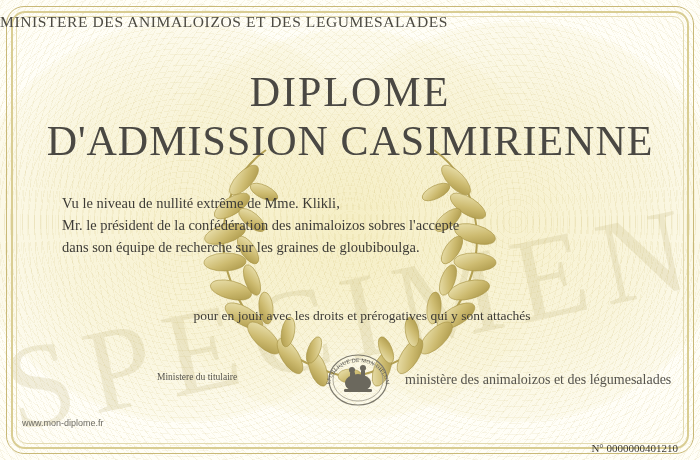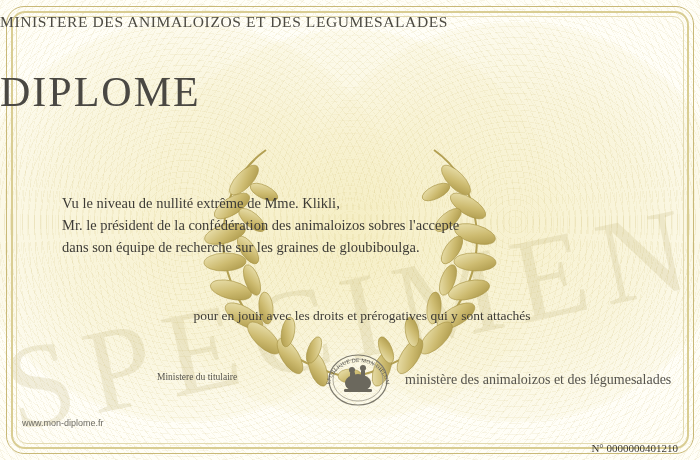--- a/index.html
+++ b/index.html
@@ -122,20 +122,21 @@
     font-size: 15.5px;
     letter-spacing: .6px;
     color: #4c4a42;
     font-variant: small-caps;
     text-transform: uppercase;
   }
 
   .title {
     position: absolute;
     top: 68px; left: 0; right: 0;
+    text-align: center;
     color: #4a4843;
   }
   .title .l1 {
     font-size: 42px;
     letter-spacing: 2px;
     line-height: 48px;
   }
   .title .l2 {
     font-size: 42px;
     letter-spacing: 1px;
@@ -274,20 +275,21 @@
   </svg>
 
   <div class="border-outer"></div>
   <div class="border-inner"></div>
   <div class="border-hair"></div>
 
   <div class="ministry">Ministere des animaloizos et des legumesalades</div>
 
   <div class="title">
     <div class="l1">DIPLOME</div>
+    <div class="l2">D'ADMISSION CASIMIRIENNE</div>
   </div>
 
   <div class="body-text">
     <div>Vu le niveau de nullité extrême de Mme. Klikli,</div>
     <div>Mr. le président de la confédération des animaloizos sobres l'accepte</div>
     <div>dans son équipe de recherche sur les graines de gloubiboulga.</div>
   </div>
 
   <div class="rights">pour en jouir avec les droits et prérogatives qui y sont attachés</div>
 

